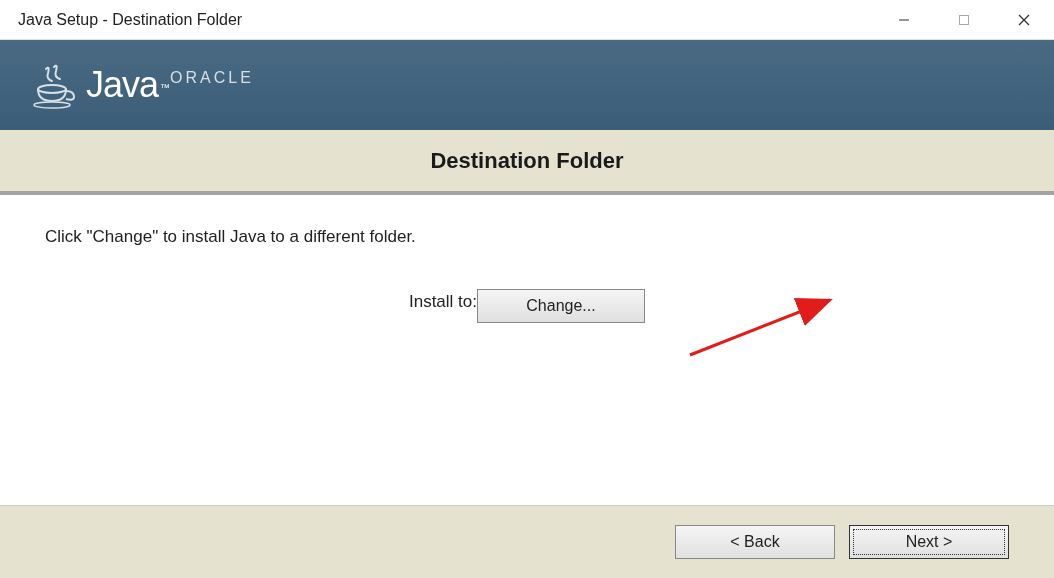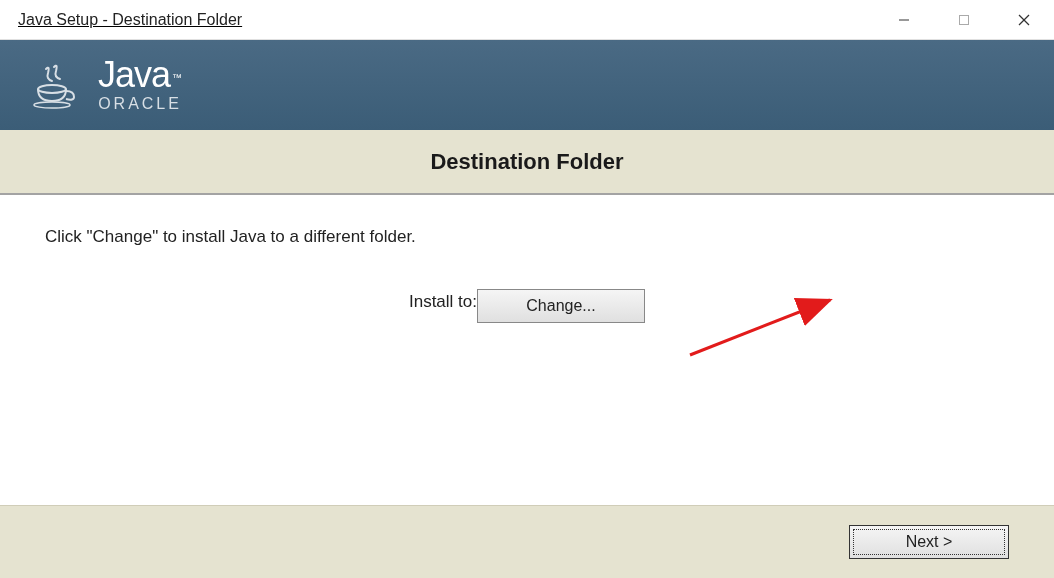--- a/index.html
+++ b/index.html
@@ -16,21 +16,20 @@
       position: relative;
     }
     .titlebar {
       height: 40px;
       background: #ffffff;
       display: flex;
       align-items: center;
       justify-content: space-between;
       padding-left: 18px;
       border-bottom: 1px solid #e0e0e0;
-      text-decoration: underline;
     }
     .titlebar-title {
       font-size: 16px;
       color: #222;
     }
     .titlebar-controls {
       display: flex;
       height: 100%;
     }
     .titlebar-btn {
@@ -58,24 +57,24 @@
     .java-logo {
       display: flex;
       align-items: center;
       color: #fff;
     }
     .java-logo svg.cup {
       width: 48px;
       height: 48px;
     }
     .java-logo .wordmark {
-      margin-left: 20px;
-      display: flex;
-      flex-direction: column;
-      align-items: center;
+      margin-left: 8px;
+      display: flex;
+      flex-direction: row;
+      align-items: flex-start;
     }
     .java-logo .java-text {
       font-size: 36px;
       font-weight: 400;
       letter-spacing: -1px;
       color: #fff;
       line-height: 1;
       font-family: "Segoe UI", Arial, sans-serif;
     }
     .java-logo .tm {
@@ -89,21 +88,21 @@
       color: #d8dfe5;
       font-weight: 400;
       margin-top: 2px;
     }
     .section-header {
       height: 65px;
       background: #e5e3d0;
       display: flex;
       align-items: center;
       justify-content: center;
-      border-bottom: 2px solid #a3a3a3;
+      border-bottom: 4px solid #a3a3a3;
     }
     .section-header h1 {
       font-size: 22px;
       font-weight: bold;
       color: #1a1a1a;
     }
     .content {
       background: #fff;
       padding: 32px 45px 0 45px;
       height: 310px;
@@ -226,14 +225,15 @@
     <defs>
       <marker id="arrowhead" markerWidth="12" markerHeight="10" refX="11" refY="5" orient="auto">
         <polygon points="0 0, 12 5, 0 10" fill="#e21b1b"></polygon>
       </marker>
     </defs>
     <line x1="10" y1="70" x2="150" y2="15" stroke="#e21b1b" stroke-width="3" marker-end="url(#arrowhead)"></line>
   </svg>
 </div>
 
 <div class="footer">
+  <button class="nav-btn">&lt; Back</button>
   <button class="nav-btn default">Next &gt;</button>
 </div>
 
 </body></html>

